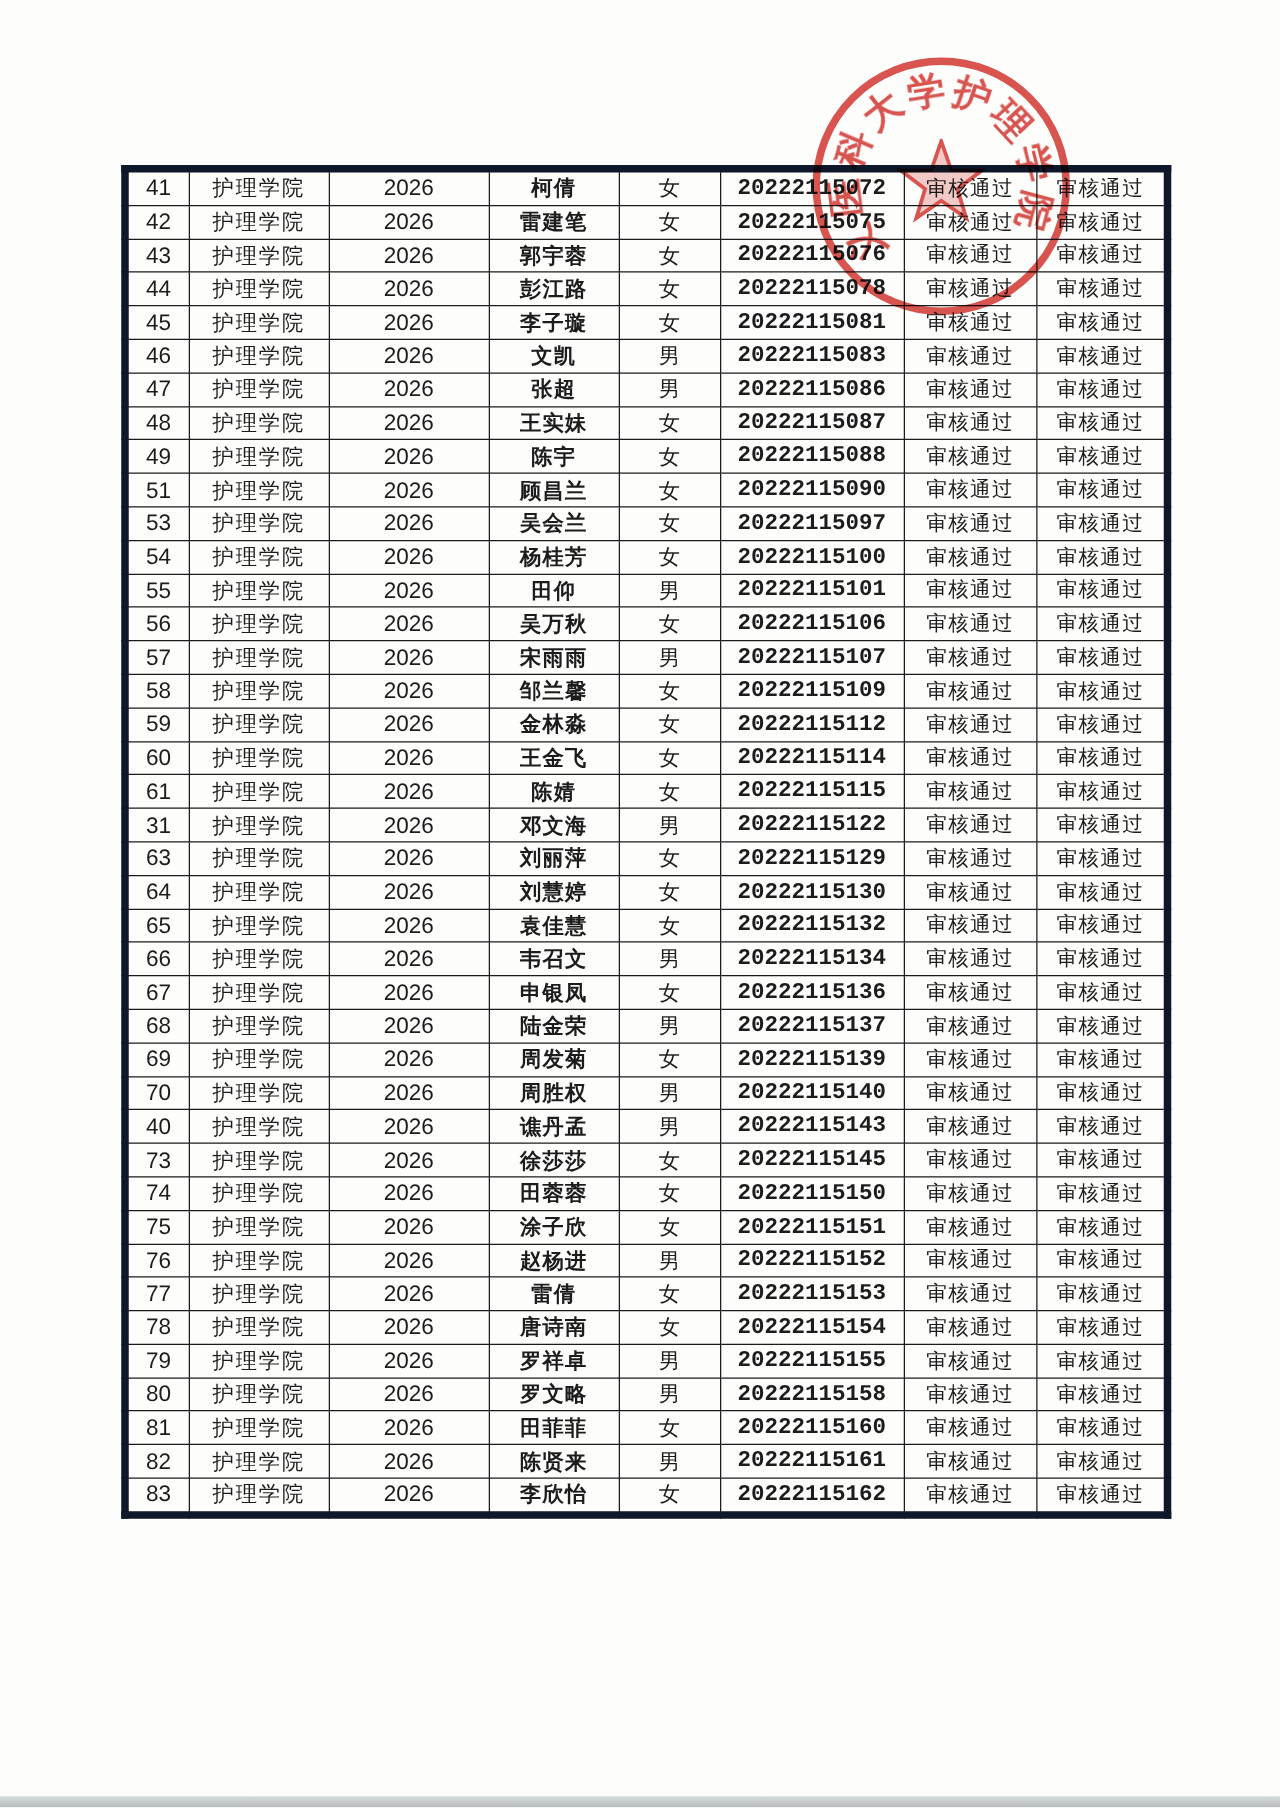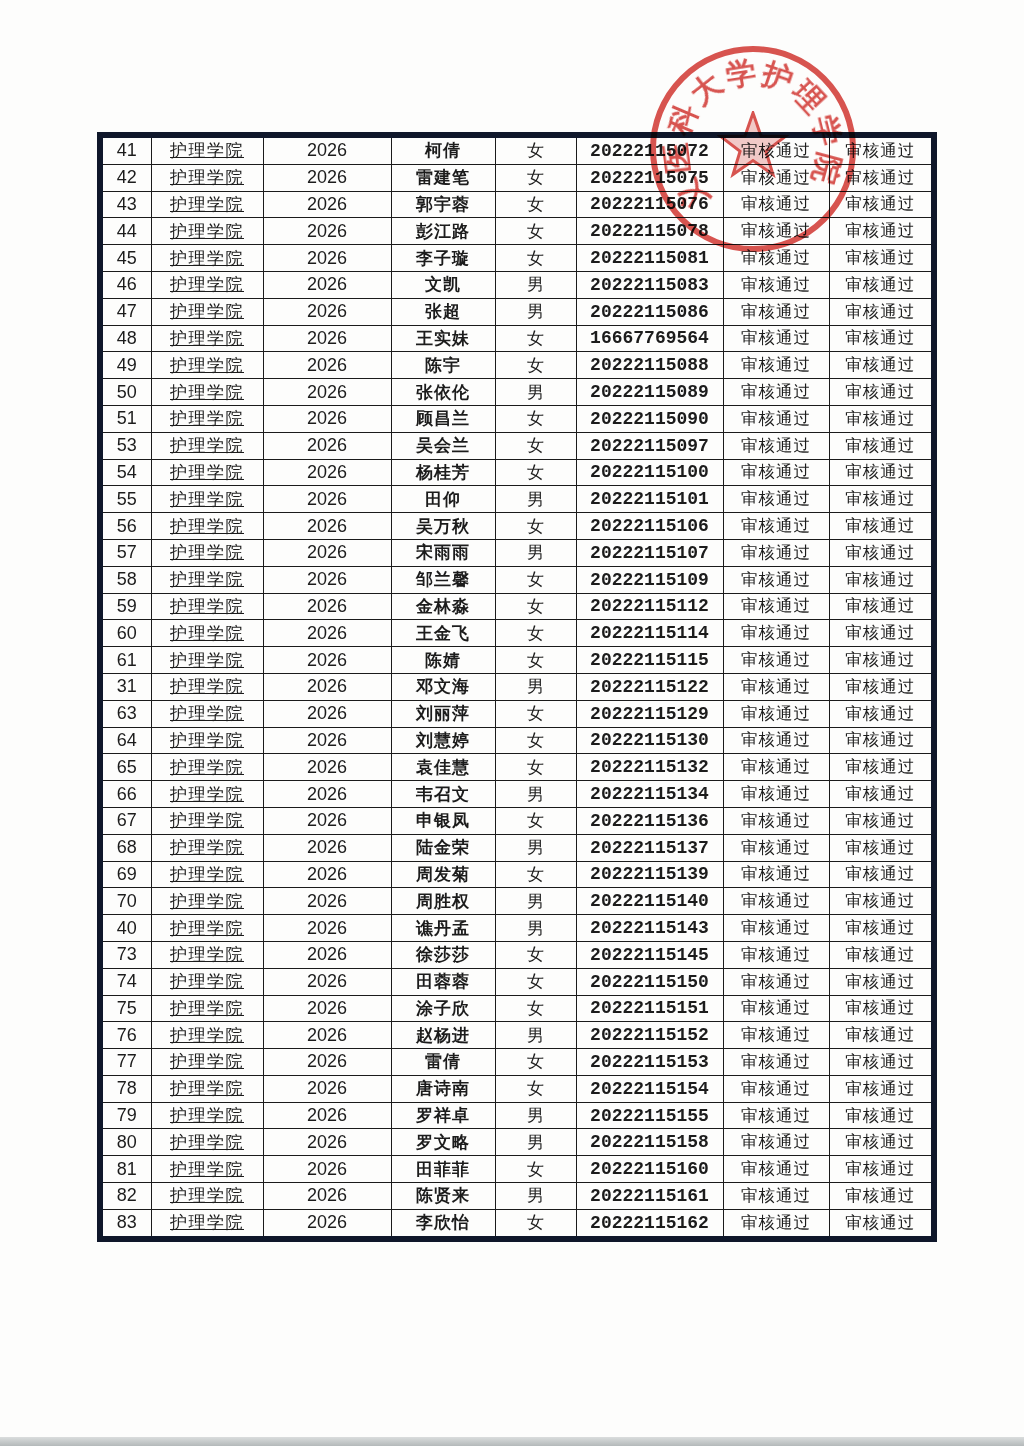--- a/index.html
+++ b/index.html
@@ -30,21 +30,21 @@
     border: 1.6px solid #1b1b1b;
     height: 25.8px;
     padding: 0;
     text-align: center;
     vertical-align: middle;
     color: #1c1c1c;
     overflow: hidden;
     white-space: nowrap;
   }
   td.c-serial  { font-family: "Liberation Sans", sans-serif; font-size: 18px; }
-  td.c-college { font-size: 17px; letter-spacing: 1.5px; text-decoration: underline; }
+  td.c-college { font-size: 17px; letter-spacing: 1.5px; }
   td.c-year    { font-family: "Liberation Sans", sans-serif; font-size: 18px; }
   td.c-name    { font-size: 17px; letter-spacing: 1px; font-weight: bold; }
   td.c-gender  { font-size: 17px; }
   td.c-id      { font-family: Liberation Mono, monospace; font-size: 18px; font-weight: 600; }
   td.c-status  { font-size: 16.5px; letter-spacing: 1px; }
 
   
   .stamp {
     position: absolute;
     left: 650px;
@@ -186,41 +186,31 @@
           <td class="c-id">20222115086</td>
           <td class="c-status">审核通过</td>
           <td class="c-status">审核通过</td>
         </tr>
         <tr>
           <td class="c-serial">48</td>
           <td class="c-college">护理学院</td>
           <td class="c-year">2026</td>
           <td class="c-name">王实妹</td>
           <td class="c-gender">女</td>
-          <td class="c-id">16667769564</td>
+          <td class="c-id">20222115087</td>
           <td class="c-status">审核通过</td>
           <td class="c-status">审核通过</td>
         </tr>
         <tr>
           <td class="c-serial">49</td>
           <td class="c-college">护理学院</td>
           <td class="c-year">2026</td>
           <td class="c-name">陈宇</td>
           <td class="c-gender">女</td>
           <td class="c-id">20222115088</td>
-          <td class="c-status">审核通过</td>
-          <td class="c-status">审核通过</td>
-        </tr>
-        <tr>
-          <td class="c-serial">50</td>
-          <td class="c-college">护理学院</td>
-          <td class="c-year">2026</td>
-          <td class="c-name">张依伦</td>
-          <td class="c-gender">男</td>
-          <td class="c-id">20222115089</td>
           <td class="c-status">审核通过</td>
           <td class="c-status">审核通过</td>
         </tr>
         <tr>
           <td class="c-serial">51</td>
           <td class="c-college">护理学院</td>
           <td class="c-year">2026</td>
           <td class="c-name">顾昌兰</td>
           <td class="c-gender">女</td>
           <td class="c-id">20222115090</td>

